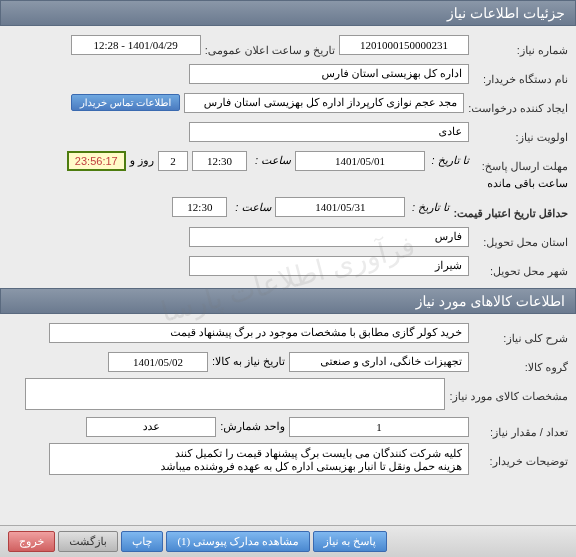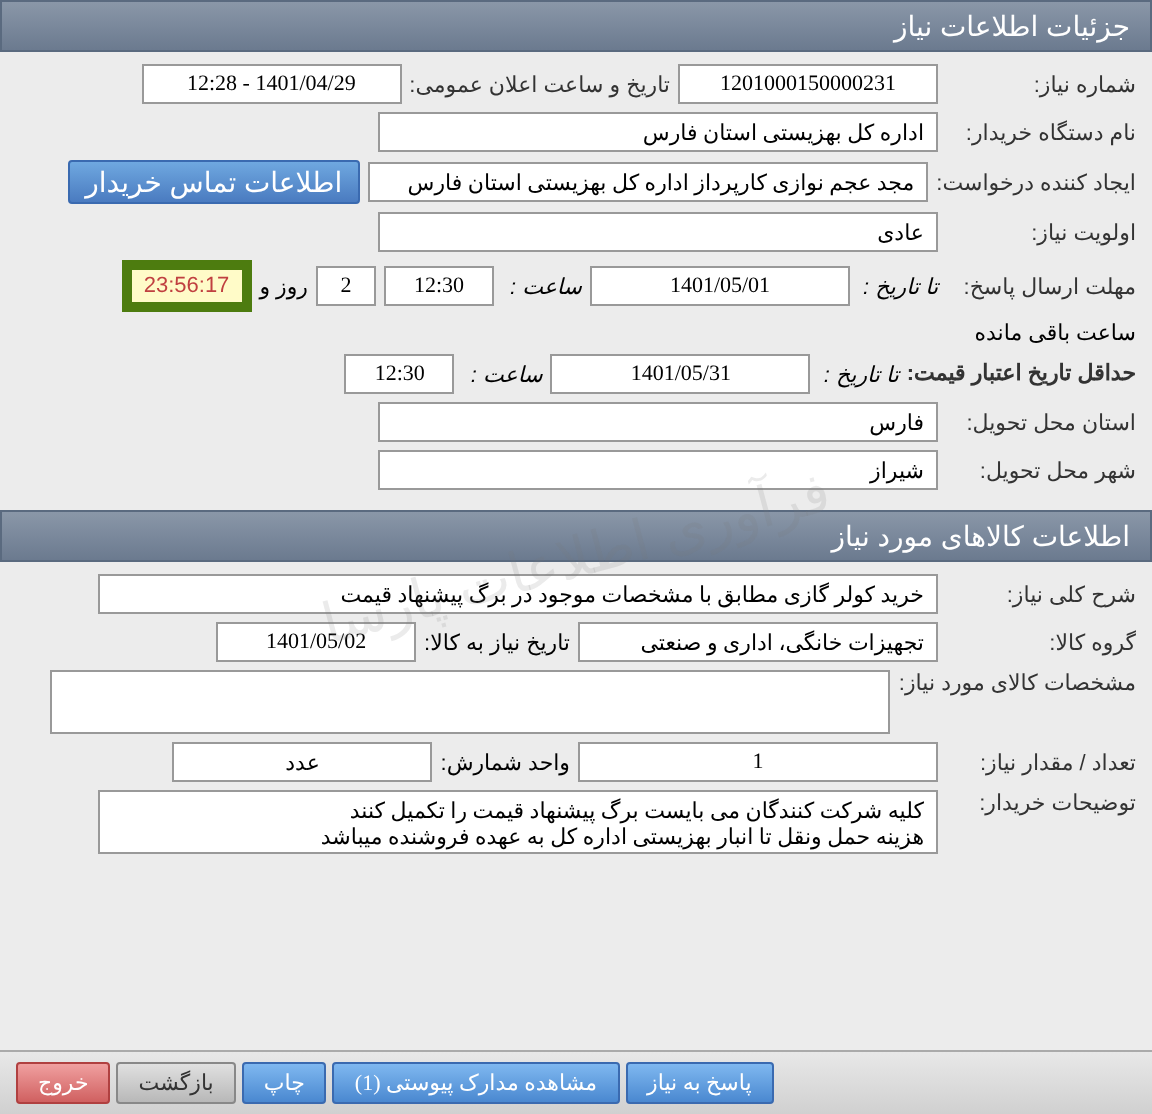--- a/index.html
+++ b/index.html
@@ -40,20 +40,21 @@
   align-items: center;
   margin-bottom: 4px;
   gap: 4px;
   flex-wrap: wrap;
 }
 .label {
   color: #333;
   font-size: 11px;
   min-width: 95px;
   text-align: right;
+  margin-top: 12px;
 }
 .label-sm { min-width: 40px; font-style: italic; }
 .input {
   background: #fff;
   border: 1px solid #999;
   padding: 2px 4px;
   font-size: 11px;
   height: 20px;
   font-family: Tahoma;
   text-align: center;
@@ -72,28 +73,28 @@
   min-height: 32px;
   font-family: Tahoma;
   text-align: right;
   resize: none;
 }
 .btn-link {
   background: linear-gradient(#6fa8e0, #4a7bc0);
   color: #fff;
   border: 1px solid #3a6ab0;
   padding: 2px 8px;
-  font-size: 14px;
+  font-size: 10px;
   border-radius: 2px;
   cursor: pointer;
-  font-family: Liberation Sans, sans-serif;
+  font-family: Liberation Serif, serif;
 }
 .countdown {
   background: #fffbc8;
-  border: 5px solid #4d7c0f;
+  border: 2px solid #4d7c0f;
   padding: 2px 6px;
   color: #c04040;
   font-size: 11px;
 }
 .footer {
   position: absolute;
   bottom: 0;
   right: 0;
   left: 0;
   background: linear-gradient(#e8e8e8, #d0d0d0);

